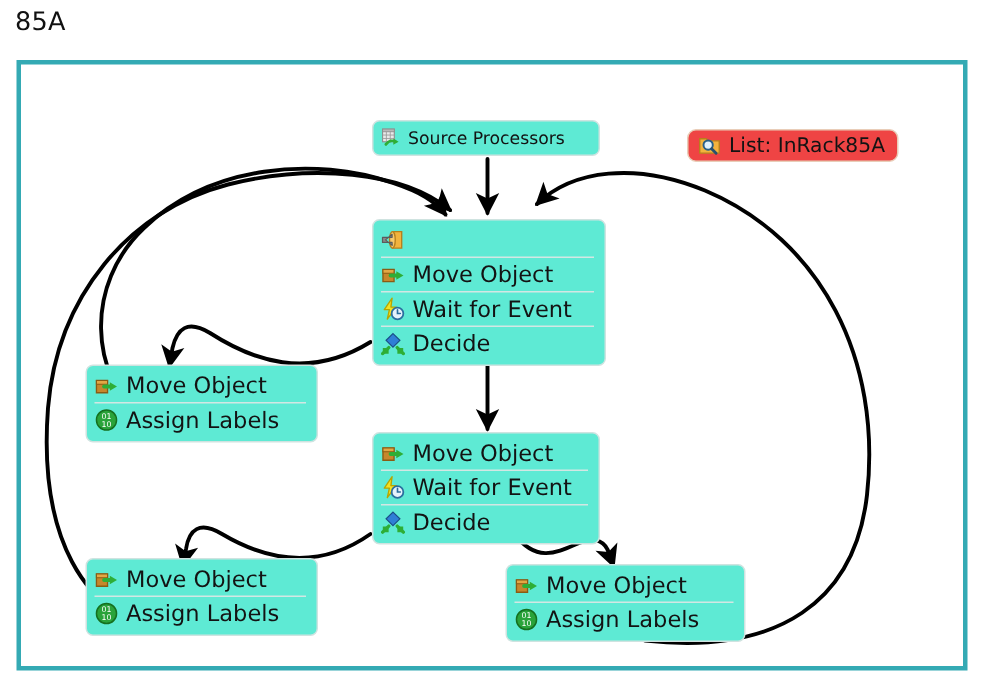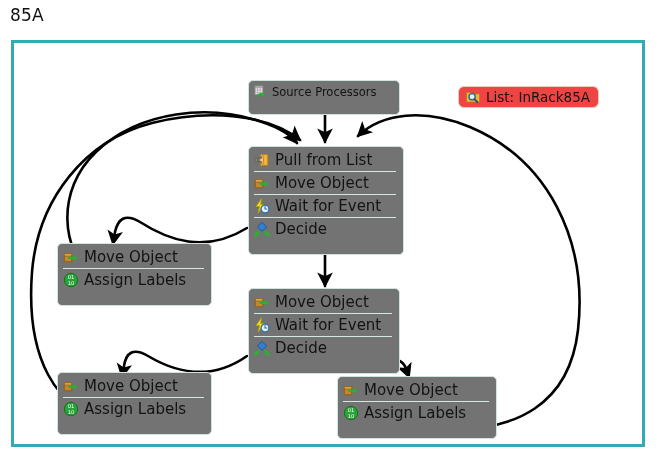--- a/index.html
+++ b/index.html
@@ -43,25 +43,25 @@
   #edges {
     position: absolute;
     left: 0;
     top: 0;
     width: 663px;
     height: 461px;
     pointer-events: none;
   }
   .node {
     position: absolute;
-    background: #737373;
+    background: #5eead4;
     border: 1px solid #cfe3e0;
     border-radius: 5px;
     box-sizing: border-box;
-    padding: 2px 7px 14px 5px;
+    padding: 2px 7px 3px 5px;
     box-shadow: 0 0 0 0 rgba(0,0,0,0);
   }
   .node-row {
     display: flex;
     align-items: center;
     gap: 5px;
     height: 22px;
     white-space: nowrap;
   }
   .node-row + .node-row {
@@ -165,21 +165,20 @@
   <div class="node" style="left:248px; top:146px; width:156px;">
 
     <div class="node-row">
       <span class="ico">
         <svg class="ic" viewBox="0 0 16 16">
           <path d="M7.6 2.4 h6.2 v11 h-6.2 z" fill="#f2b33d" stroke="#b77f1c" stroke-width="0.9"></path>
           <ellipse cx="7.6" cy="7.9" rx="1.9" ry="5.5" fill="#f7c96c" stroke="#b77f1c" stroke-width="0.9"></ellipse>
           <path d="M7.4 4.2 L7.4 6.2 L1 6.2 L1 9.6 L7.4 9.6 L7.4 11.6 L3 7.9 Z" fill="#8b8b8b" stroke="#5c5c5c" stroke-width="0.8" stroke-linejoin="round"></path>
         </svg>
       </span>
-      <span class="node-label">Pull from List</span>
     </div>
 
     <div class="node-row">
       <span class="ico">
         <svg class="ic" viewBox="0 0 16 16">
           <path d="M1.3 4.6 h7.4 v8.2 h-7.4 z" fill="#c6872c" stroke="#8a5c14" stroke-width="0.9"></path>
           <path d="M1.3 4.6 h7.4 v2.5 h-7.4 z" fill="#e3a845" stroke="#8a5c14" stroke-width="0.7"></path>
           <path d="M6.4 8.7 h4.7" stroke="#2eae36" stroke-width="2.6" stroke-linecap="round"></path>
           <path d="M10.2 5.9 L15 8.7 L10.2 11.5 Z" fill="#2eae36"></path>
         </svg>

